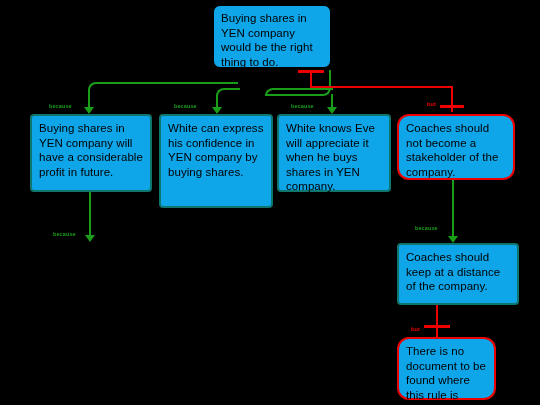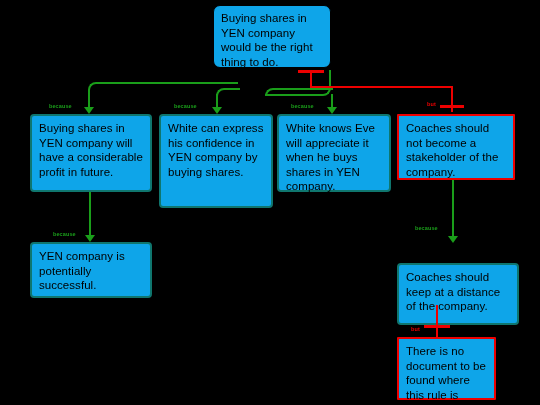--- a/index.html
+++ b/index.html
@@ -30,21 +30,21 @@
     border: 1.5px solid #000000;
     border-radius: 7px;
     box-shadow: 0 0 0 0.5px #000;
   }
   .node.support {
     border: 2px solid #0f766e;
     border-radius: 4px;
   }
   .node.objection {
     border: 2px solid #ee0000;
-    border-radius: 1px;
+    border-radius: 12px;
   }
   .vline {
     position: absolute;
     width: 2px;
   }
   .hline {
     position: absolute;
     height: 2px;
   }
   .green { background: #1a9e1a; }
@@ -127,27 +127,26 @@
   <div class="node support" style="left:159px; top:114px; width:114px; height:94px;">White can express his confidence in YEN company by buying shares.</div>
 
   <div class="node support" style="left:277px; top:114px; width:114px; height:78px;">White knows Eve will appreciate it when he buys shares in YEN company.</div>
 
   <div class="node objection" style="left:397px; top:114px; width:118px; height:66px;">Coaches should not become a stakeholder of the company.</div>
 
   <div class="vline green" style="left:89px; top:192px; height:48px;"></div>
   <div class="arrow-down" style="left:85px; top:235px;"></div>
   <div class="edge-label lbl-green" style="left:53px; top:231px;">because</div>
 
-  <div class="node support" style="left:30px; top:242px; width:122px; height:56px;">YEN company is potentially successful.</div>
 
   <div class="vline green" style="left:452px; top:180px; height:61px;"></div>
   <div class="arrow-down" style="left:448px; top:236px;"></div>
   <div class="edge-label lbl-green" style="left:415px; top:225px;">because</div>
 
-  <div class="node support" style="left:397px; top:243px; width:122px; height:62px;margin-top:20px;">Coaches should keep at a distance of the company.</div>
+  <div class="node support" style="left:397px; top:243px; width:122px; height:62px;">Coaches should keep at a distance of the company.</div>
 
   <div class="tbar" style="left:424px; top:325px; width:26px;"></div>
   <div class="vline red" style="left:436px; top:305px; height:32px;"></div>
   <div class="edge-label lbl-red" style="left:411px; top:326px;">but</div>
 
   <div class="node objection" style="left:397px; top:337px; width:99px; height:63px;">There is no document to be found where this rule is formulated.</div>
 
 </div>
 
 </body></html>

